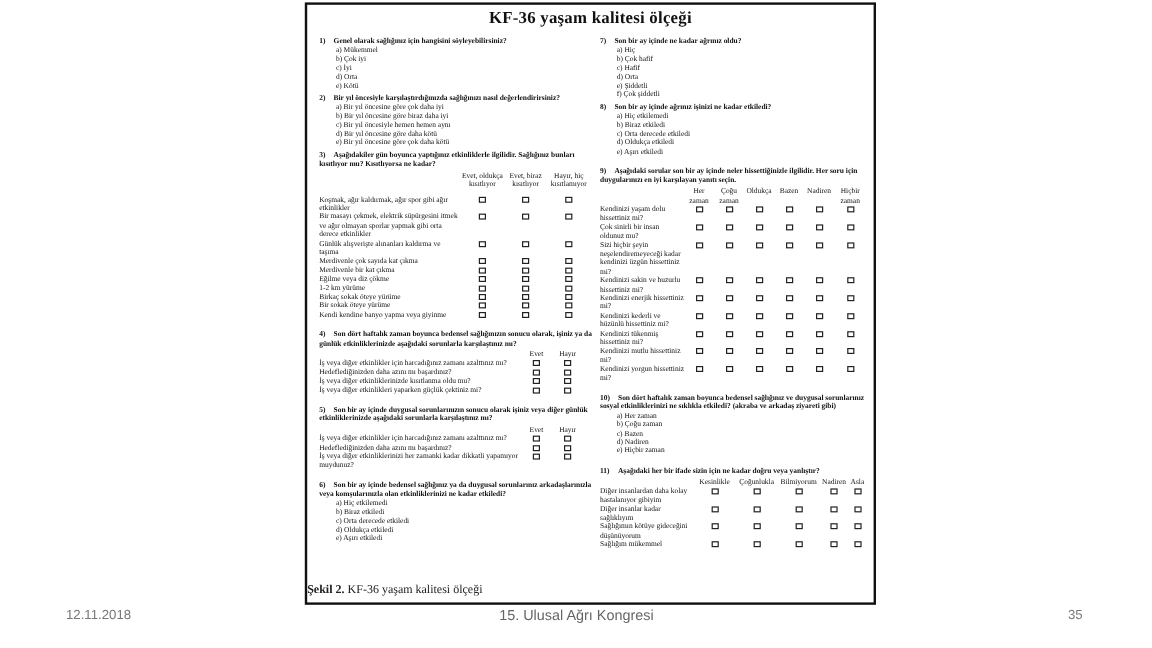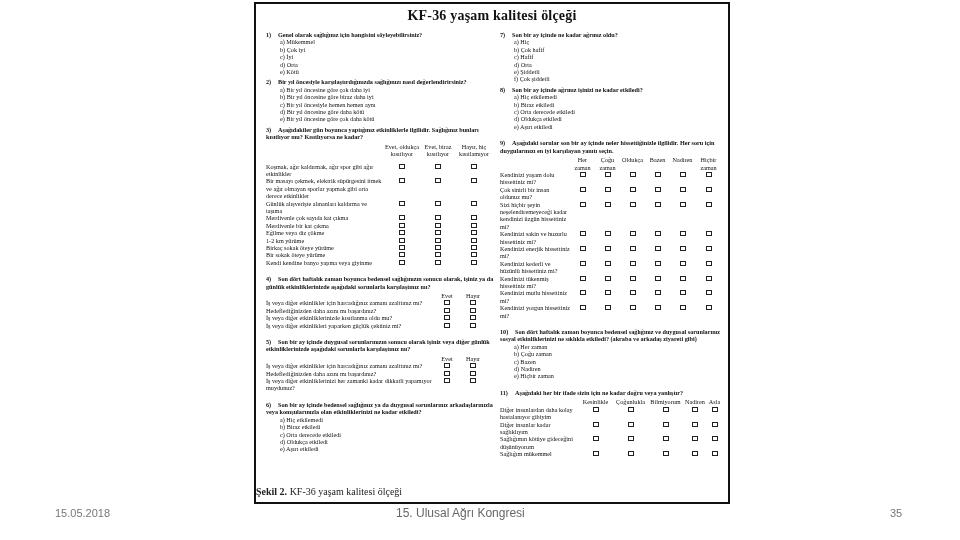--- a/index.html
+++ b/index.html
@@ -13,21 +13,21 @@
   .q .num { display:inline-block; width:12px; }
   .opts { padding-left:14px; }
   .opt { white-space:nowrap; }
   .grid { display:grid; align-items:start; margin-top:2px; }
   .hdr { text-align:center; font-weight:normal; }
   .cb { display:inline-block; width:4px; height:3px; border:1px solid #222; box-sizing:content-box; justify-self:center; margin-top:1px; }
   .gap { height:6px; }
   .footer-date { position:absolute; left:55px; top:507px; font-family:"Liberation Sans", sans-serif; font-size:11px; color:#777; }
   .footer-caption { position:absolute; left:256px; top:486px; font-size:10px; color:#222; }
   .footer-caption b { font-weight:bold; }
-  .footer-event { position:absolute; left:396px; top:506px; font-family:"Liberation Sans", sans-serif; font-size:12px; color:#666; }
+  .footer-event { position:absolute; left:416px; top:506px; font-family:"Liberation Sans", sans-serif; font-size:12px; color:#666; }
   .footer-page { position:absolute; left:890px; top:507px; font-family:"Liberation Sans", sans-serif; font-size:11px; color:#777; }
 </style>
 </head>
 <body>
 
 <div class="frame">
   <div class="title">KF-36 yaşam kalitesi ölçeği</div>
 
   <div class="col left">
 
@@ -285,16 +285,16 @@
       <div>Sağlığım mükemmel</div>
       <span class="cb"></span>
         <span class="cb"></span>
         <span class="cb"></span>
         <span class="cb"></span>
         <span class="cb"></span>
     </div>
   </div>
 </div>
 
-<div class="footer-date">15.05.2018</div>
+<div class="footer-date">12.11.2018</div>
 <div class="footer-caption"><b>Şekil 2.</b> <span>KF-36 yaşam kalitesi ölçeği</span></div>
 <div class="footer-event">15. Ulusal Ağrı Kongresi</div>
 <div class="footer-page">35</div>
 
 </body></html>

